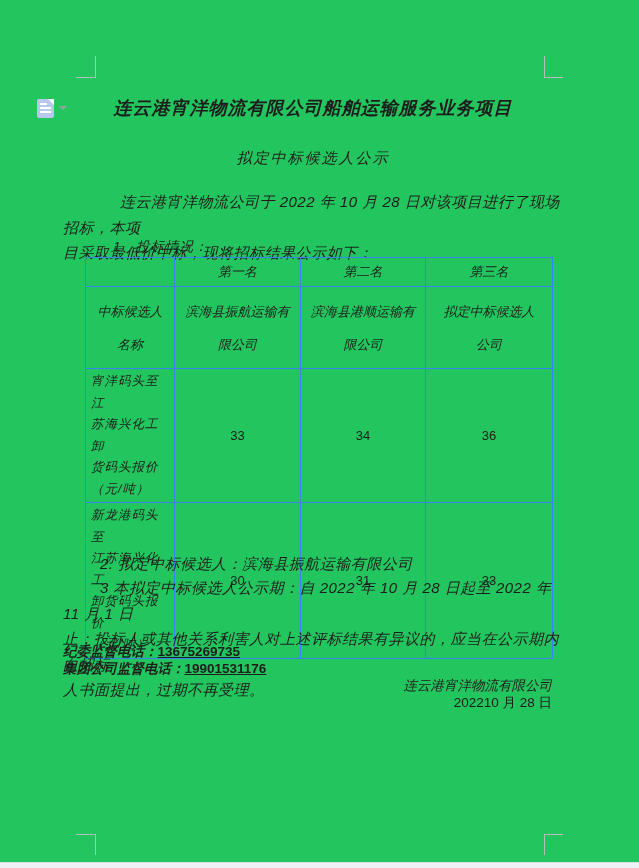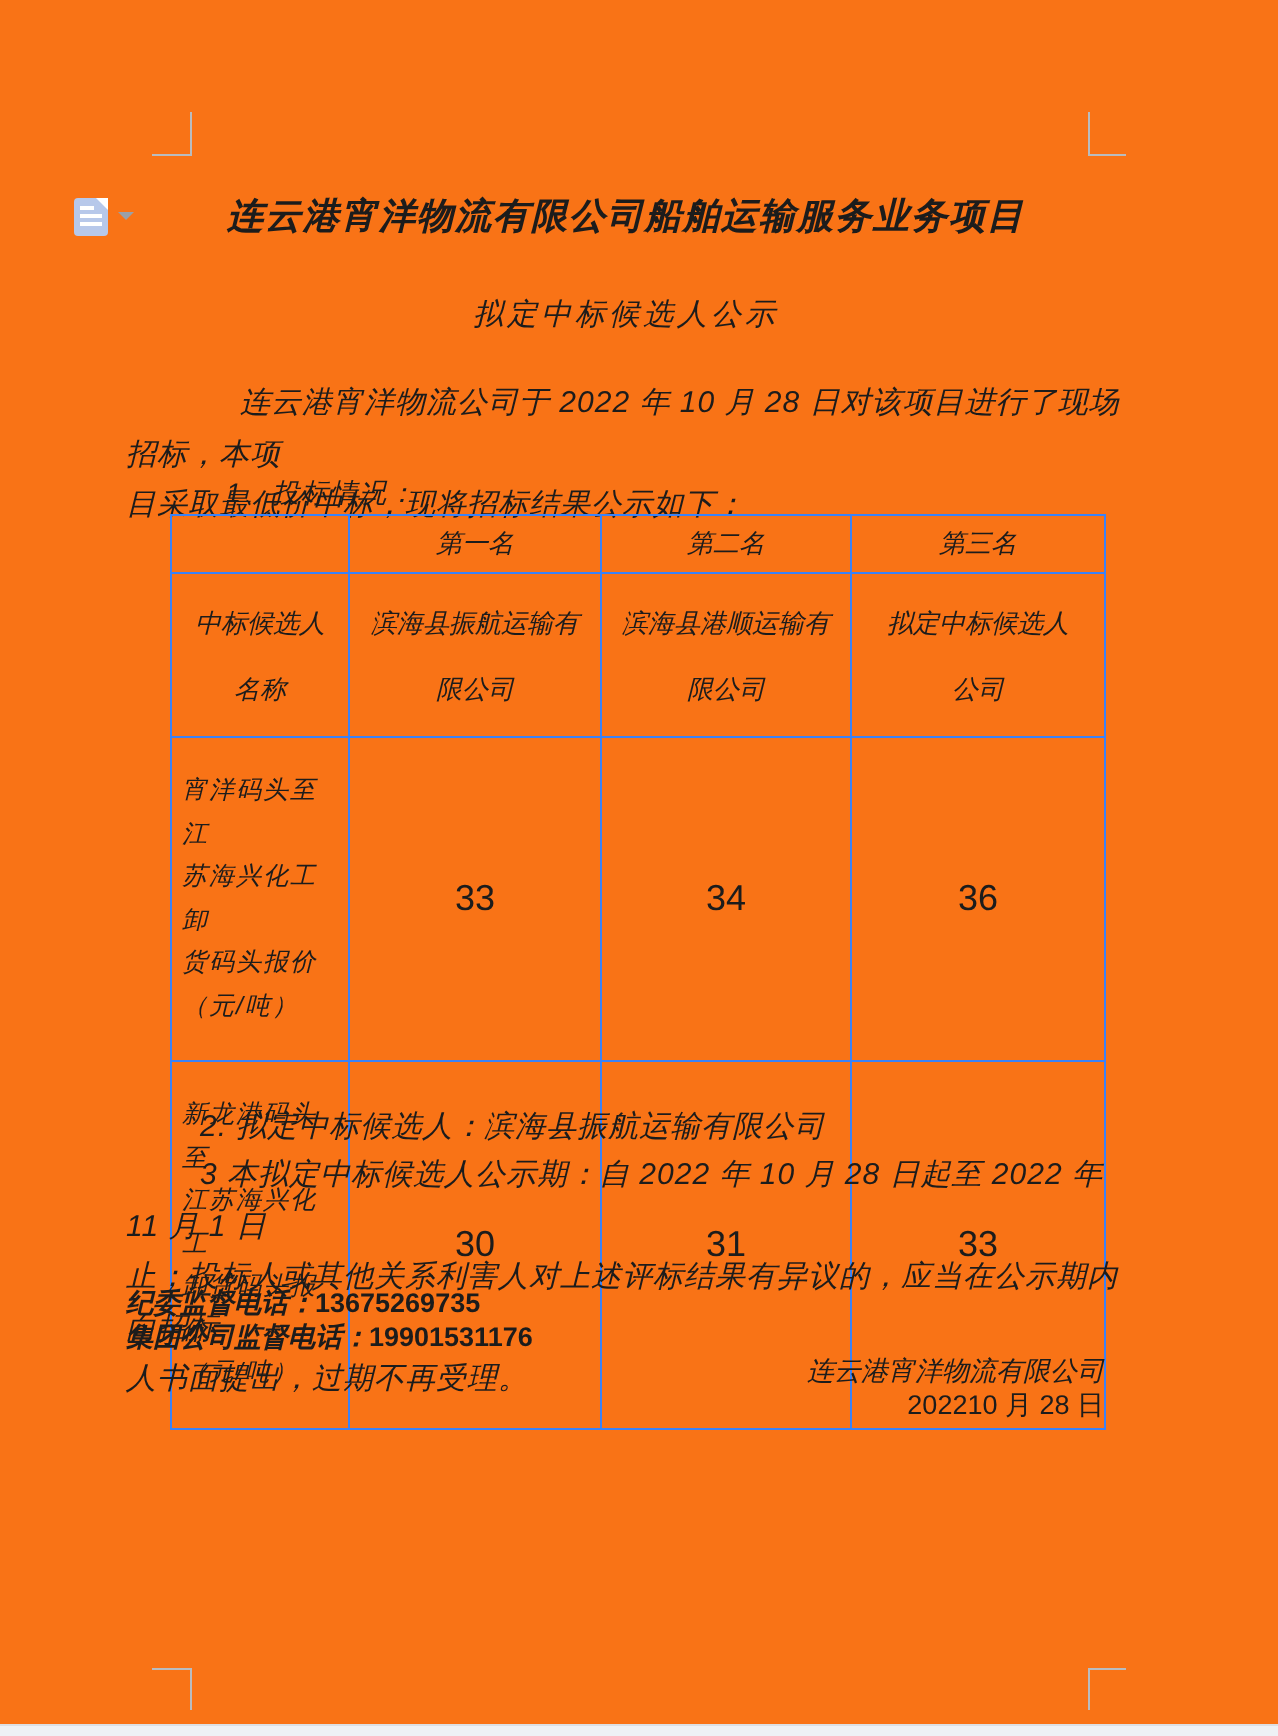--- a/index.html
+++ b/index.html
@@ -1,21 +1,21 @@
 <!DOCTYPE html>
 <html><head>
 <meta charset="utf-8">
 <style>
   html,body{margin:0;padding:0;}
   body{
     width:639px;height:868px;overflow:hidden;background:#ffffff;
     font-family:"Liberation Sans","DejaVu Sans",sans-serif;
     color:#1c1c1c;
   }
-  .page{position:relative;width:639px;height:868px;background:#f97316;}
+  .page{position:relative;width:639px;height:868px;background:#22c55e;}
 
   
   .mark{position:absolute;}
   .mark-tl{left:76px;top:56px;width:19px;height:21px;border-right:1px solid #b9bcbf;border-bottom:1px solid #b9bcbf;}
   .mark-tr{left:544px;top:56px;width:18px;height:21px;border-left:1px solid #b9bcbf;border-bottom:1px solid #b9bcbf;}
   .mark-bl{left:76px;top:834px;width:19px;height:20px;border-right:1px solid #b9bcbf;border-top:1px solid #b9bcbf;}
   .mark-br{left:544px;top:834px;width:18px;height:20px;border-left:1px solid #b9bcbf;border-top:1px solid #b9bcbf;}
 
   
   .doc-icon{position:absolute;left:37px;top:99px;width:17px;height:19px;background:#b7c8ea;border-radius:2px;}
@@ -41,26 +41,26 @@
   .item3{top:575px;text-indent:37px;}
 
   
   .bid-table{position:absolute;left:85px;top:257px;border-collapse:collapse;table-layout:fixed;width:467px;}
   .bid-table td{border:1px solid #3b82f6;text-align:center;vertical-align:middle;
     font-size:13px;padding:0 4px;white-space:pre-line;}
   .bid-table tr.r-head td{height:28px;line-height:18px;}
   .bid-table tr.r-name td{height:81px;line-height:33px;}
   .bid-table tr.r-p1 td{height:85px;}
   .bid-table tr.r-p2 td{height:91px;}
-  .bid-table td.price-label{font-size:12.5px;line-height:21.5px;text-align:left;padding:16px 5px;letter-spacing:1px;}
-  .bid-table td.num{font-style:normal;font-family:"Liberation Sans","DejaVu Sans",sans-serif;font-size:18px;}
+  .bid-table td.price-label{font-size:12.5px;line-height:21.5px;text-align:left;padding:2px 5px;letter-spacing:1px;}
+  .bid-table td.num{font-style:normal;font-family:"Liberation Sans","DejaVu Sans",sans-serif;font-size:13px;}
 
   
   .contact{position:absolute;left:63px;font-size:13.5px;line-height:18px;font-weight:bold;}
-  .contact .num{font-style:normal;}
+  .contact .num{font-style:normal;text-decoration:underline;}
   .contact-1{top:643px;}
   .contact-2{top:660px;}
   .sig{position:absolute;right:87px;text-align:right;font-size:13.5px;line-height:18px;}
   .sig-company{top:677px;}
   .sig-date{top:694px;font-style:normal;}
 
   
   .page-edge{position:absolute;left:0;top:862px;width:639px;height:6px;
     background:#eef1f5;border-top:1px solid #dcdfe4;}
 </style>

